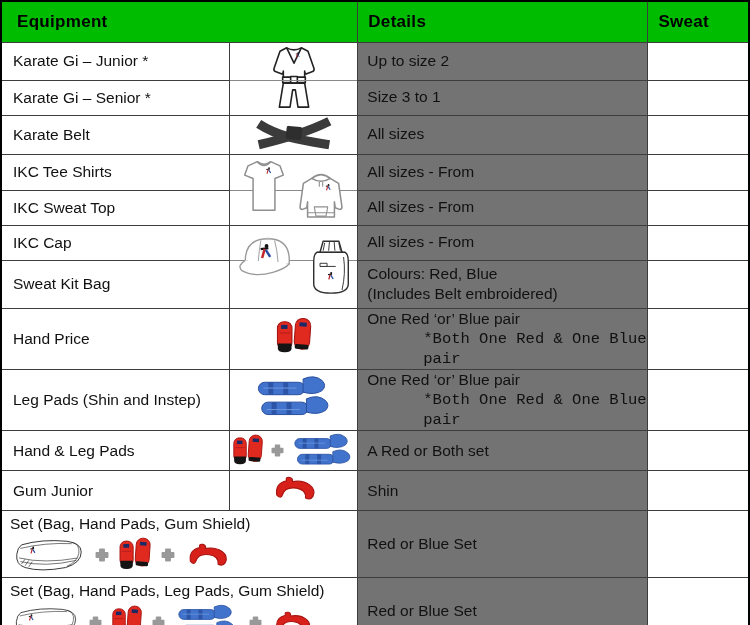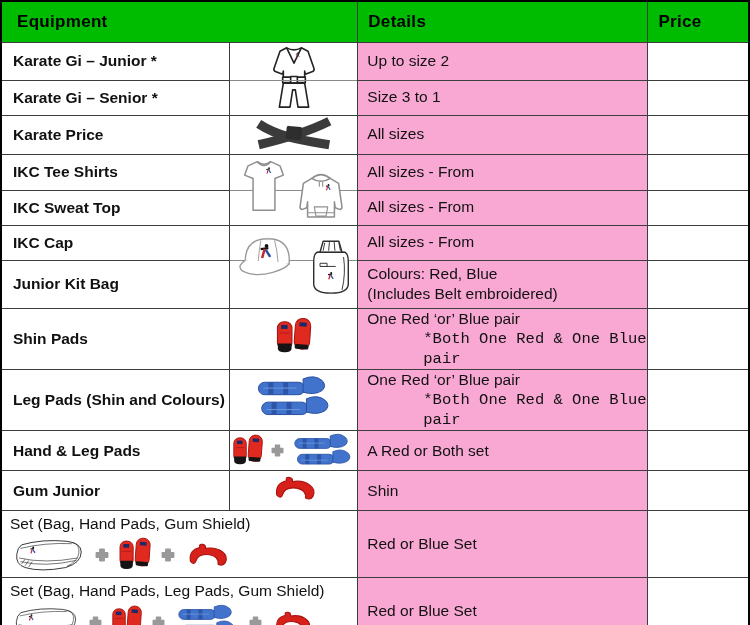--- a/index.html
+++ b/index.html
@@ -6,22 +6,22 @@
   body{font-family:"Liberation Sans",sans-serif;color:#111;}
   .page{width:750px;height:625px;display:flex;flex-direction:column;box-sizing:border-box;background:#fff;}
   table.tbl{border-collapse:collapse;table-layout:fixed;width:750px;box-sizing:border-box;border:2.5px solid #000;}
   .c-label{width:226px}.c-img{width:127px}.c-det{width:287px}.c-price{width:100px}
   th,td{border:1px solid #3d3d3d;padding:0;overflow:hidden;box-sizing:border-box;}
   thead tr{height:41px;}
   th{background:#00BC00;color:#000;font-size:17px;font-weight:800;text-align:left;padding:0 0 0 10px;letter-spacing:.3px;}
   th.th-equip{padding-left:15px;}
   tr.h35{height:35px}tr.h36{height:36px}tr.h38{height:38px}tr.h40{height:40px}
   tr.h43{height:43px}tr.h45{height:45px}tr.h48{height:48px}tr.h63{height:63px}
-  td.lbl{font-size:15.5px;padding-left:11px;vertical-align:middle;background:#fff;font-weight:bold;}
-  td.det{font-size:15.5px;padding-left:9px;vertical-align:middle;line-height:1.3;background:#f9a8d4;}
+  td.lbl{font-size:15.5px;padding-left:11px;vertical-align:middle;background:#fff;}
+  td.det{font-size:15.5px;padding-left:9px;vertical-align:middle;line-height:1.3;background:#737373;}
   td.det .ind{padding-left:56px;font-family:Liberation Mono, monospace;}
   td.price{background:#fff;}
   td.img{position:relative;text-align:center;vertical-align:middle;background:#fff;}
   td.img.vtop{vertical-align:top;}
   .rowline{position:absolute;left:0;right:0;height:1px;background:#8a8a8a;}
   .pair{display:flex;justify-content:center;align-items:flex-start;gap:12px;position:relative;}
   .trio{display:flex;justify-content:center;align-items:center;gap:7px;position:relative;}
   td.setcell{padding:2px 6px 3px 8px;vertical-align:top;background:#fff;margin-left:17px;}
   .set-title{font-size:15.5px;padding-top:2px;}
   .set-icons{display:flex;align-items:center;gap:9px;padding:3px 0 0 2px;}
@@ -155,21 +155,21 @@
     <colgroup>
         <col class="c-label">
         <col class="c-img">
         <col class="c-det">
         <col class="c-price">
       </colgroup>
     <thead>
       <tr>
         <th colspan="2" class="th-equip">Equipment</th>
         <th>Details</th>
-        <th>Price</th>
+        <th>Sweat</th>
       </tr>
     </thead>
     <tbody>
       <tr class="h38">
         <td class="lbl">Karate Gi – Junior *</td>
         <td class="img" rowspan="2">
           <div class="rowline" style="top:37px"></div>
           <svg class="ic" width="60" height="67">
               <use href="#sym-gi"></use>
             </svg>
@@ -180,21 +180,21 @@
         <td class="price"></td>
       </tr>
       <tr class="h35">
         <td class="lbl">Karate Gi – Senior *</td>
         <td class="det">
             <div>Size 3 to 1</div>
           </td>
         <td class="price"></td>
       </tr>
       <tr class="h38">
-        <td class="lbl">Karate Price</td>
+        <td class="lbl">Karate Belt</td>
         <td class="img">
           <svg class="ic" width="98" height="34">
               <use href="#sym-belt"></use>
             </svg>
         </td>
         <td class="det">
             <div>All sizes</div>
           </td>
         <td class="price"></td>
       </tr>
@@ -235,42 +235,42 @@
                 <use href="#sym-kitbag"></use>
               </svg>
           </div>
         </td>
         <td class="det">
             <div>All sizes - From</div>
           </td>
         <td class="price"></td>
       </tr>
       <tr class="h48">
-        <td class="lbl">Junior Kit Bag</td>
+        <td class="lbl">Sweat Kit Bag</td>
         <td class="det">
           <div>Colours: Red, Blue</div>
           <div>(Includes Belt embroidered)</div>
         </td>
         <td class="price"></td>
       </tr>
       <tr class="h43">
-        <td class="lbl">Shin Pads</td>
+        <td class="lbl">Hand Price</td>
         <td class="img">
           <svg class="ic" width="40" height="42">
               <use href="#sym-handpads"></use>
             </svg>
         </td>
         <td class="det">
           <div>One Red ‘or’ Blue pair</div>
           <div class="ind">*Both One Red &amp; One Blue pair</div>
         </td>
         <td class="price"></td>
       </tr>
       <tr class="h45">
-        <td class="lbl">Leg Pads (Shin and Colours)</td>
+        <td class="lbl">Leg Pads (Shin and Instep)</td>
         <td class="img">
           <svg class="ic" width="82" height="48">
               <use href="#sym-legpads"></use>
             </svg>
         </td>
         <td class="det">
           <div>One Red ‘or’ Blue pair</div>
           <div class="ind">*Both One Red &amp; One Blue pair</div>
         </td>
         <td class="price"></td>

